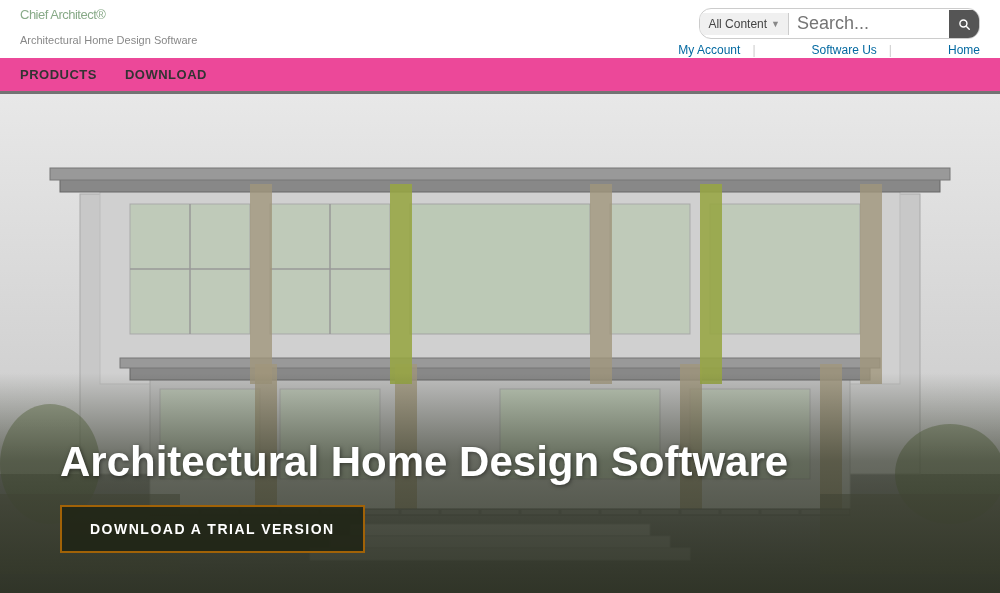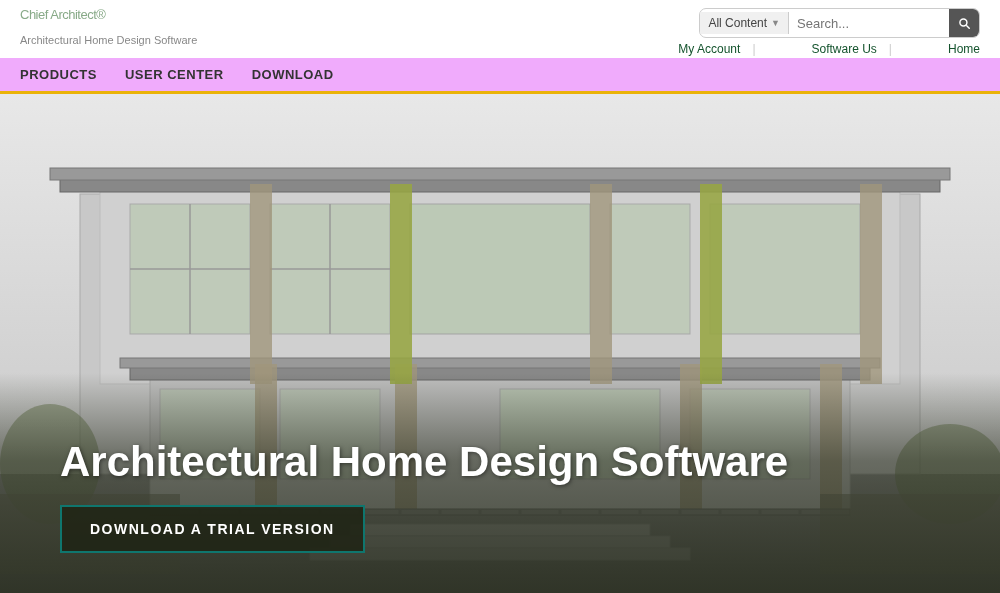--- a/index.html
+++ b/index.html
@@ -44,21 +44,21 @@
       display: flex;
       flex-direction: column;
       align-items: flex-end;
       gap: 4px;
     }
 
     #search-bar {
       display: flex;
       align-items: center;
       border: 1px solid #ccc;
-      border-radius: 7px;
+      border-radius: 12px;
       overflow: hidden;
     }
 
     #search-dropdown {
       display: flex;
       align-items: center;
       padding: 4px 8px;
       background: #f0f0f0;
       border-right: 1px solid #ccc;
       font-size: 12px;
@@ -70,21 +70,21 @@
     #search-dropdown-arrow {
       margin-left: 4px;
       font-size: 9px;
       color: #888;
     }
 
     #search-input-field {
       border: none;
       outline: none;
       padding: 4px 8px;
-      font-size: 13px;
+      font-size: 18px;
       width: 160px;
       color: #999;
     }
 
     #search-button {
       background: #555;
       border: none;
       padding: 4px 8px;
       cursor: pointer;
       display: flex;
@@ -99,38 +99,38 @@
       fill: #fff;
     }
 
     #top-links {
       display: flex;
       gap: 12px;
       font-size: 12px;
     }
 
     #top-links a {
-      color: #14532d;
+      color: #0369a1;
       text-decoration: none;
       cursor: pointer;
       padding-left: 44px;
     }
 
     #top-links .separator {
       color: #ccc;
     }
 
     
     #nav-bar {
       display: flex;
       align-items: center;
       padding: 0 20px;
-      background: #f0abfc;
+      background: #ec4899;
       height: 36px;
-      border-bottom: 3px solid #eab308;
+      border-bottom: 3px solid #737373;
     }
 
     #nav-bar a {
       font-size: 13px;
       font-weight: bold;
       color: #333;
       text-decoration: none;
       margin-right: 28px;
       letter-spacing: 0.5px;
       cursor: pointer;
@@ -170,21 +170,21 @@
       font-size: 42px;
       font-weight: bold;
       color: #fff;
       text-shadow: 1px 1px 4px rgba(0,0,0,0.5);
       margin-bottom: 20px;
       line-height: 1.1;
     }
 
     #hero-cta {
       display: inline-block;
-      border: 2px solid #0f766e;
+      border: 2px solid #a16207;
       background: rgba(30,35,20,0.85);
       color: #fff;
       font-size: 14px;
       font-weight: bold;
       letter-spacing: 1.5px;
       padding: 14px 28px;
       cursor: pointer;
       text-decoration: none;
     }
   </style>
@@ -217,21 +217,20 @@
       <span class="separator">|</span>
       <a>Software Us</a>
       <span class="separator">|</span>
       <a>Home</a>
     </div>
   </div>
 </div>
 
 <nav id="nav-bar">
   <a>PRODUCTS</a>
-  <a>USER CENTER</a>
   <a>DOWNLOAD</a>
 </nav>
 
 <div id="hero">
 
   <svg id="hero-bg" viewBox="0 0 1000 499" xmlns="http://www.w3.org/2000/svg" preserveAspectRatio="xMidYMid slice">
 
     <defs>
       <linearGradient id="skyGrad" x1="0" y1="0" x2="0" y2="1">
         <stop offset="0%" stop-color="#e8e8e8"></stop>

